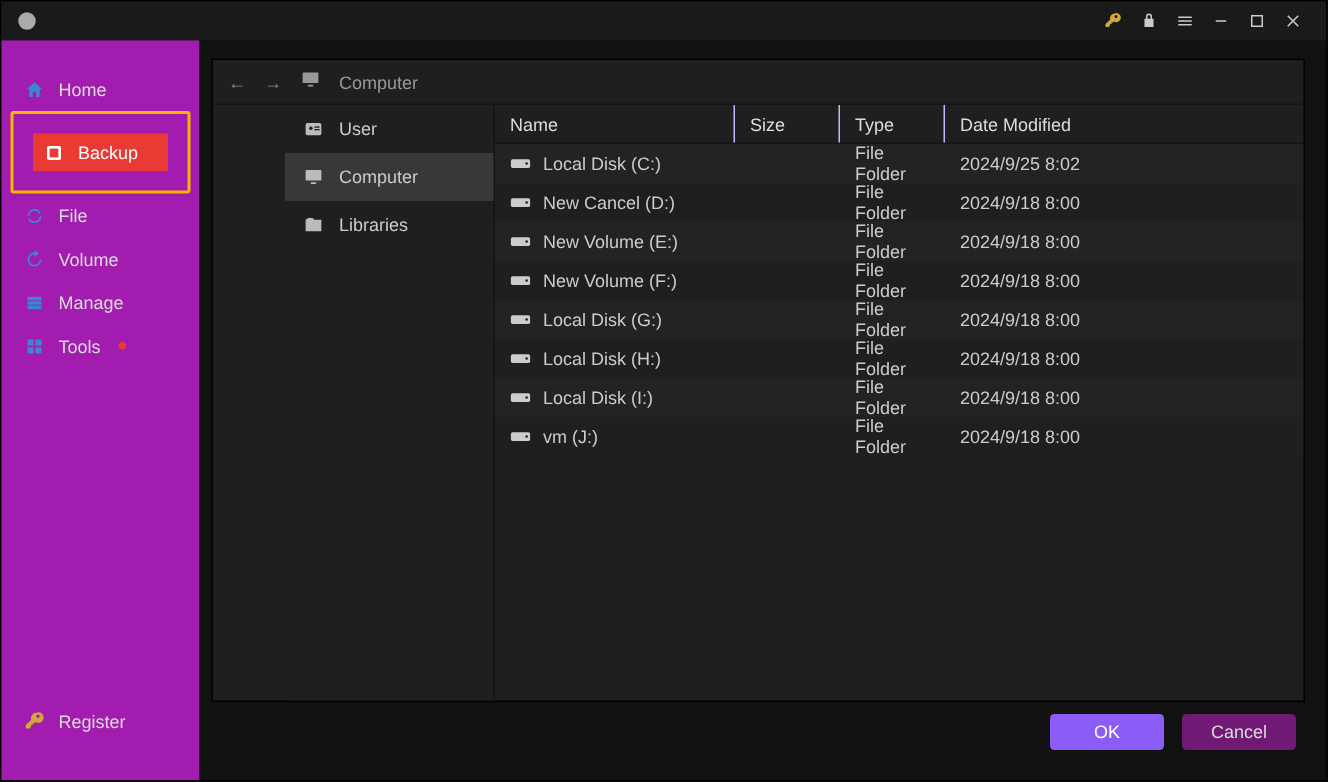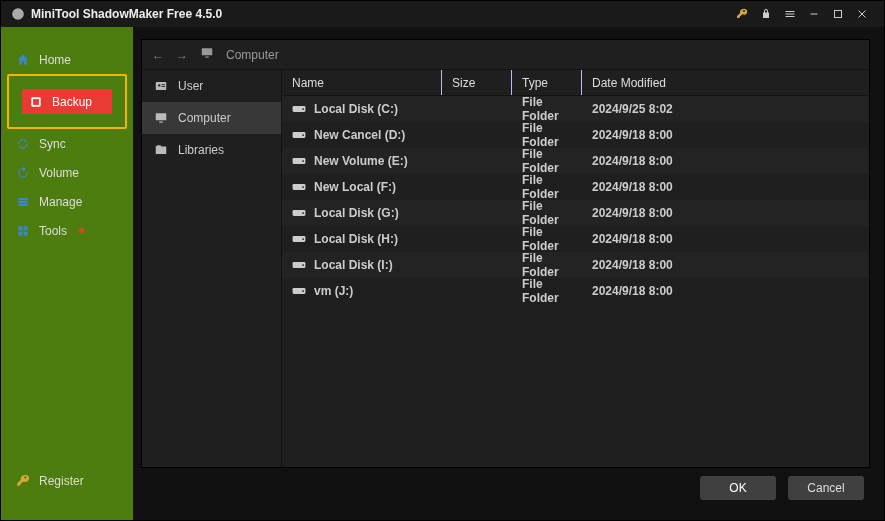--- a/index.html
+++ b/index.html
@@ -8,76 +8,75 @@
   .titlebar { height: 26px; display: flex; align-items: center; padding: 0 10px; background: #1a1a1a; }
   .titlebar .logo { width: 14px; height: 14px; margin-right: 6px; fill: #aaa; }
   .titlebar .title { color: #eee; font-size: 12px; font-weight: 600; flex: 0 0 auto; }
   .titlebar .spacer { flex: 1; }
   .titlebar .tb-btn { width: 24px; height: 20px; display: flex; align-items: center; justify-content: center; color: #ccc; cursor: pointer; }
   .titlebar .tb-btn.key svg { fill: #d5a73a; }
   .titlebar .tb-btn svg { width: 12px; height: 12px; fill: #ccc; }
 
   .body { flex: 1; display: flex; min-height: 0; }
 
-  .sidebar { width: 132px; background: #4d7c0f; display: flex; flex-direction: column; padding-top: 18px; }
+  .sidebar { width: 132px; background: #a21caf; display: flex; flex-direction: column; padding-top: 18px; }
   .nav { display: flex; flex-direction: column; gap: 0; }
   .nav-item { display: flex; align-items: center; height: 29px; padding: 0 10px 0 14px; color: #ddd; cursor: pointer; gap: 8px; }
   .nav-item .icon { width: 16px; height: 16px; display: flex; align-items: center; justify-content: center; }
   .nav-item .icon svg { width: 14px; height: 14px; fill: #3a87cf; }
   .nav-item.active { background: #e93b33; color: #fff; }
   .nav-item.active .icon svg { fill: #fff; }
   .nav-highlight { border: 2px solid #f4b400; padding: 13px; margin: 0 6px; border-radius: 2px; text-align: center; }
   .nav-highlight .nav-item { padding-left: 6px; height: 25px; }
   .nav-dot { width: 5px; height: 5px; background: #e93b33; border-radius: 50%; margin-left: 4px; display: inline-block; }
   .sidebar-bottom { margin-top: auto; padding-bottom: 25px; }
   .sidebar-bottom .nav-item .icon svg.reg { fill: #d5a73a; }
 
   .content { flex: 1; background: #111; padding: 12px 14px 12px 8px; display: flex; flex-direction: column; min-width: 0; }
   .browser { flex: 1; display: flex; flex-direction: column; background: #1f1f1f; border: 1px solid #000; min-height: 0; }
   .crumbbar { height: 30px; display: flex; align-items: center; padding: 0 10px; gap: 12px; border-bottom: 1px solid #141414; }
   .crumbbar .arrow { color: #888; cursor: pointer; width: 12px; text-align: center; }
   .crumbbar .crumb-icon svg { width: 14px; height: 14px; fill: #999; }
   .crumbbar .crumb-text { color: #999; }
 
-  .browser-body { flex: 1; display: flex; min-height: 0; }
+  .browser-body { flex: 1; display: flex; min-height: 0; margin-left: 48px; }
   .tree { width: 140px; background: #1f1f1f; border-right: 1px solid #141414; }
   .tree-item { display: flex; align-items: center; height: 32px; padding: 0 12px; gap: 10px; color: #ccc; cursor: pointer; }
   .tree-item.selected { background: #383838; }
   .tree-item svg { width: 14px; height: 14px; fill: #bbb; }
 
   .filepane { flex: 1; display: flex; flex-direction: column; min-width: 0; }
   .fhead { display: flex; height: 26px; align-items: center; border-bottom: 1px solid #141414; color: #ddd; }
   .col { padding: 0 10px; border-right: 1px solid #c4b5fd; height: 100%; display: flex; align-items: center; }
   .col:last-child { border-right: none; }
   .c-name { flex: 0 0 160px; }
   .c-size { flex: 0 0 70px; }
   .c-type { flex: 0 0 70px; }
   .c-date { flex: 1; }
-  .frows { flex: 1; overflow: auto; font-weight: bold; }
+  .frows { flex: 1; overflow: auto; }
   .frow { display: flex; height: 26px; align-items: center; color: #ccc; cursor: pointer; }
   .frow:nth-child(odd) { background: #232323; }
   .frow:nth-child(even) { background: #1f1f1f; }
   .frow .col { border-right: 1px solid transparent; }
   .drive-icon { width: 14px; height: 10px; margin-right: 8px; fill: #ccc; }
 
   .footer { height: 40px; display: flex; align-items: center; justify-content: flex-end; gap: 12px; padding: 0 6px; }
   .btn { width: 76px; height: 24px; border-radius: 3px; display: flex; align-items: center; justify-content: center; font-size: 12px; cursor: pointer; }
-  .btn-primary { background: #404040; color: #fff; }
-  .btn-secondary { background: #404040; color: #ddd; }
+  .btn-primary { background: #8b5cf6; color: #fff; }
+  .btn-secondary { background: #701a75; color: #ddd; }
 </style>
 </head>
 <body>
 
 <div class="window">
 
   <div class="titlebar">
     <svg class="logo" viewBox="0 0 24 24">
         <path d="M12 2a10 10 0 100 20 10 10 0 000-20zm1 5l-5 5h3v5l5-5h-3V7z"></path>
       </svg>
-    <div class="title">MiniTool ShadowMaker Free 4.5.0</div>
     <div class="spacer"></div>
     <div class="tb-btn key">
         <svg viewBox="0 0 24 24">
           <path d="M14 2a6 6 0 00-5.65 8L2 16v4h4l2-2v-2h2v-2h2l1.35-1.35A6 6 0 1014 2zm2 6a2 2 0 110-4 2 2 0 010 4z"></path>
         </svg>
       </div>
     <div class="tb-btn">
         <svg viewBox="0 0 24 24">
           <path d="M12 2a4 4 0 00-4 4v3H6v11h12V9h-2V6a4 4 0 00-4-4zm-2 4a2 2 0 114 0v3h-4V6z"></path>
         </svg>
@@ -126,21 +125,21 @@
               </span>
             <span>Backup</span>
           </div>
         </div>
         <div class="nav-item">
           <span class="icon">
               <svg viewBox="0 0 24 24">
                 <path d="M12 4a8 8 0 017.4 5h-2.2A6 6 0 006 12H4a8 8 0 018-8zm0 16a8 8 0 01-7.4-5h2.2A6 6 0 0018 12h2a8 8 0 01-8 8z"></path>
               </svg>
             </span>
-          <span>Sync</span>
+          <span>File</span>
         </div>
         <div class="nav-item">
           <span class="icon">
               <svg viewBox="0 0 24 24">
                 <path d="M12 4a8 8 0 108 8h-2a6 6 0 11-6-6v3l5-4-5-4v3z"></path>
               </svg>
             </span>
           <span>Volume</span>
         </div>
         <div class="nav-item">
@@ -260,21 +259,21 @@
                   <div class="col c-size"></div>
                   <div class="col c-type">File Folder</div>
                   <div class="col c-date">2024/9/18 8:00</div>
                 </div>
                 <div class="frow">
                   <div class="col c-name">
                     <svg class="drive-icon" viewBox="0 0 24 16">
                       <rect x="1" y="3" width="22" height="10" rx="2"></rect>
                       <circle cx="19" cy="8" r="1.5" fill="#1f1f1f"></circle>
                     </svg>
-                    <span>New Local (F:)</span>
+                    <span>New Volume (F:)</span>
                   </div>
                   <div class="col c-size"></div>
                   <div class="col c-type">File Folder</div>
                   <div class="col c-date">2024/9/18 8:00</div>
                 </div>
                 <div class="frow">
                   <div class="col c-name">
                     <svg class="drive-icon" viewBox="0 0 24 16">
                       <rect x="1" y="3" width="22" height="10" rx="2"></rect>
                       <circle cx="19" cy="8" r="1.5" fill="#1f1f1f"></circle>

